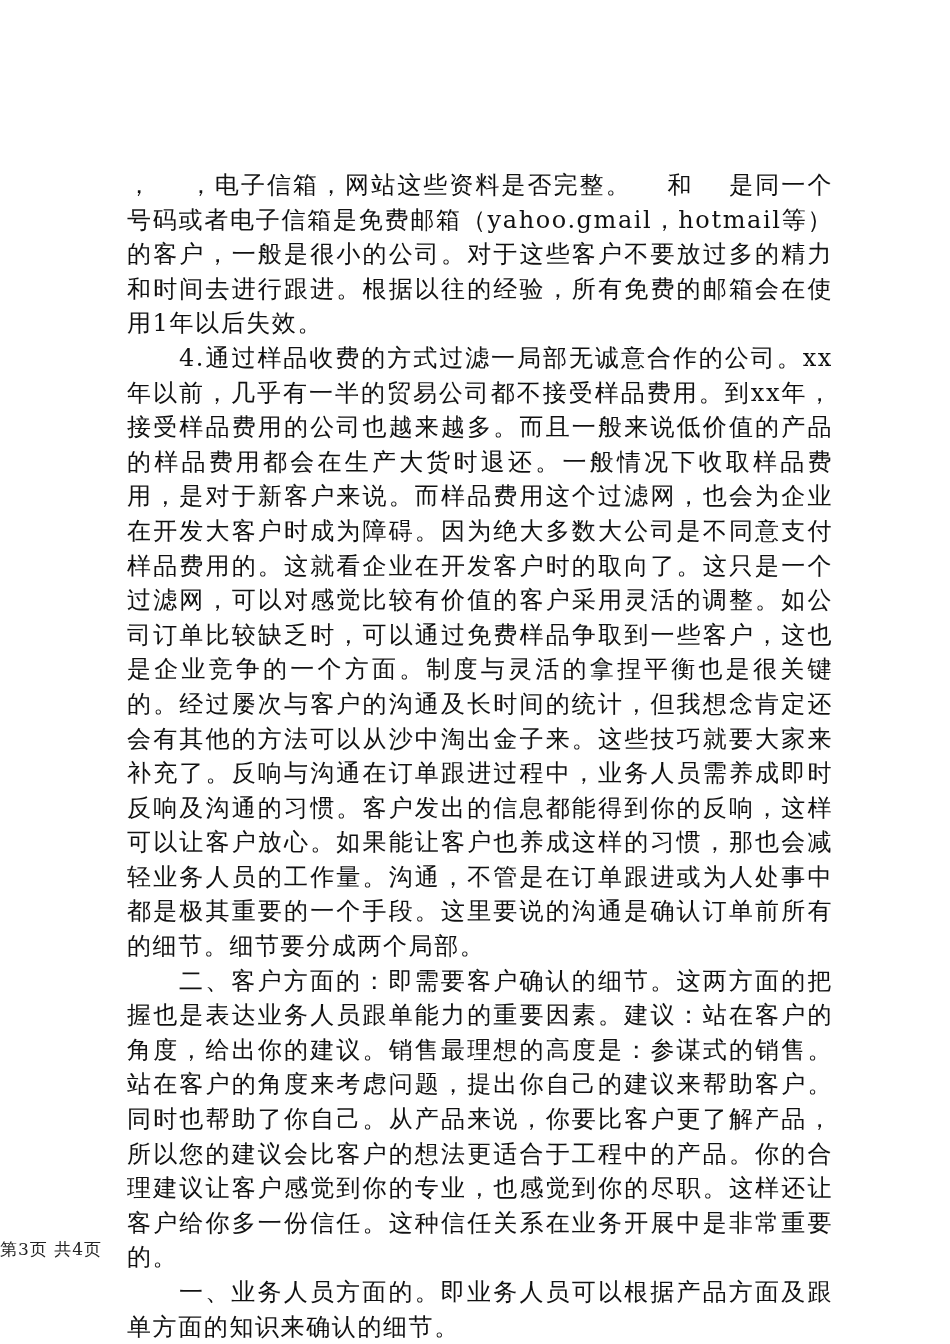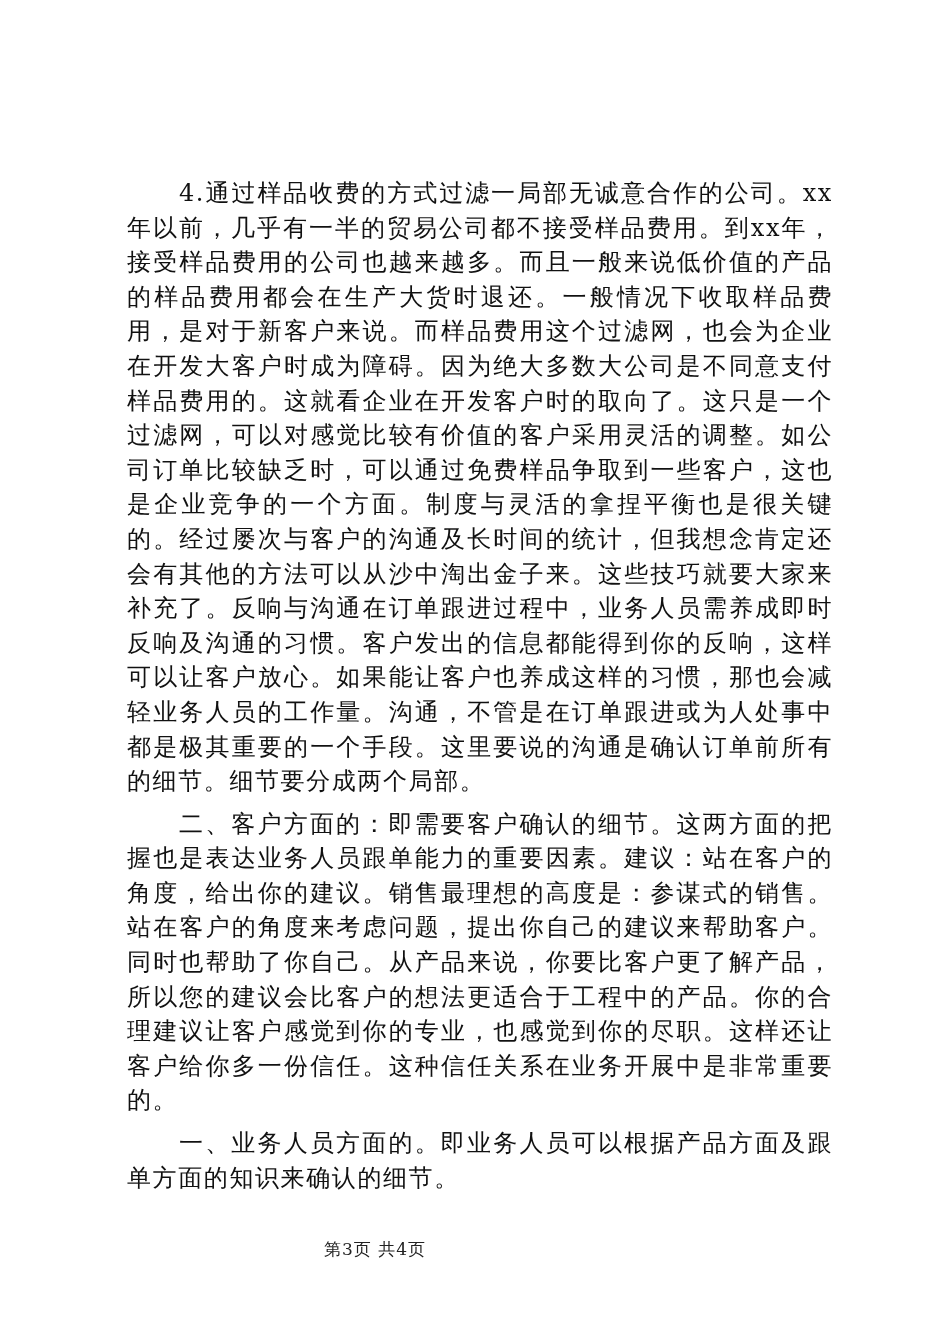--- a/index.html
+++ b/index.html
@@ -34,36 +34,35 @@
       font-size: 24px;
       line-height: 34.6px;
       letter-spacing: 1.6px;
       text-align: justify;
       text-justify: inter-character;
       word-break: break-all;
       white-space: normal;
     }
     .para.indent {
       text-indent: 52px;
-      margin-top: 8px;
     }
     .footer {
       position: absolute;
       top: 1238px;
       left: 0;
       width: 750px;
-      text-align: center;
       font-size: 17px;
       color: #222222;
       letter-spacing: 1px;
     }
   </style>
 </head>
 <body>
 
 <div class="page">
   <div class="body-text">
+    <p class="para">，　 ，电子信箱，网站这些资料是否完整。　 和　 是同一个号码或者电子信箱是免费邮箱（yahoo.gmail，hotmail等）的客户，一般是很小的公司。对于这些客户不要放过多的精力和时间去进行跟进。根据以往的经验，所有免费的邮箱会在使用1年以后失效。</p>
     <p class="para indent">4.通过样品收费的方式过滤一局部无诚意合作的公司。xx年以前，几乎有一半的贸易公司都不接受样品费用。到xx年，接受样品费用的公司也越来越多。而且一般来说低价值的产品的样品费用都会在生产大货时退还。一般情况下收取样品费用，是对于新客户来说。而样品费用这个过滤网，也会为企业在开发大客户时成为障碍。因为绝大多数大公司是不同意支付样品费用的。这就看企业在开发客户时的取向了。这只是一个过滤网，可以对感觉比较有价值的客户采用灵活的调整。如公司订单比较缺乏时，可以通过免费样品争取到一些客户，这也是企业竞争的一个方面。制度与灵活的拿捏平衡也是很关键的。经过屡次与客户的沟通及长时间的统计，但我想念肯定还会有其他的方法可以从沙中淘出金子来。这些技巧就要大家来补充了。反响与沟通在订单跟进过程中，业务人员需养成即时反响及沟通的习惯。客户发出的信息都能得到你的反响，这样可以让客户放心。如果能让客户也养成这样的习惯，那也会减轻业务人员的工作量。沟通，不管是在订单跟进或为人处事中都是极其重要的一个手段。这里要说的沟通是确认订单前所有的细节。细节要分成两个局部。</p>
     <p class="para indent">二、客户方面的：即需要客户确认的细节。这两方面的把握也是表达业务人员跟单能力的重要因素。建议：站在客户的角度，给出你的建议。销售最理想的高度是：参谋式的销售。站在客户的角度来考虑问题，提出你自己的建议来帮助客户。同时也帮助了你自己。从产品来说，你要比客户更了解产品，所以您的建议会比客户的想法更适合于工程中的产品。你的合理建议让客户感觉到你的专业，也感觉到你的尽职。这样还让客户给你多一份信任。这种信任关系在业务开展中是非常重要的。</p>
     <p class="para indent">一、业务人员方面的。即业务人员可以根据产品方面及跟单方面的知识来确认的细节。</p>
   </div>
   <div class="footer">第3页 共4页</div>
 </div>
 
 </body></html>

